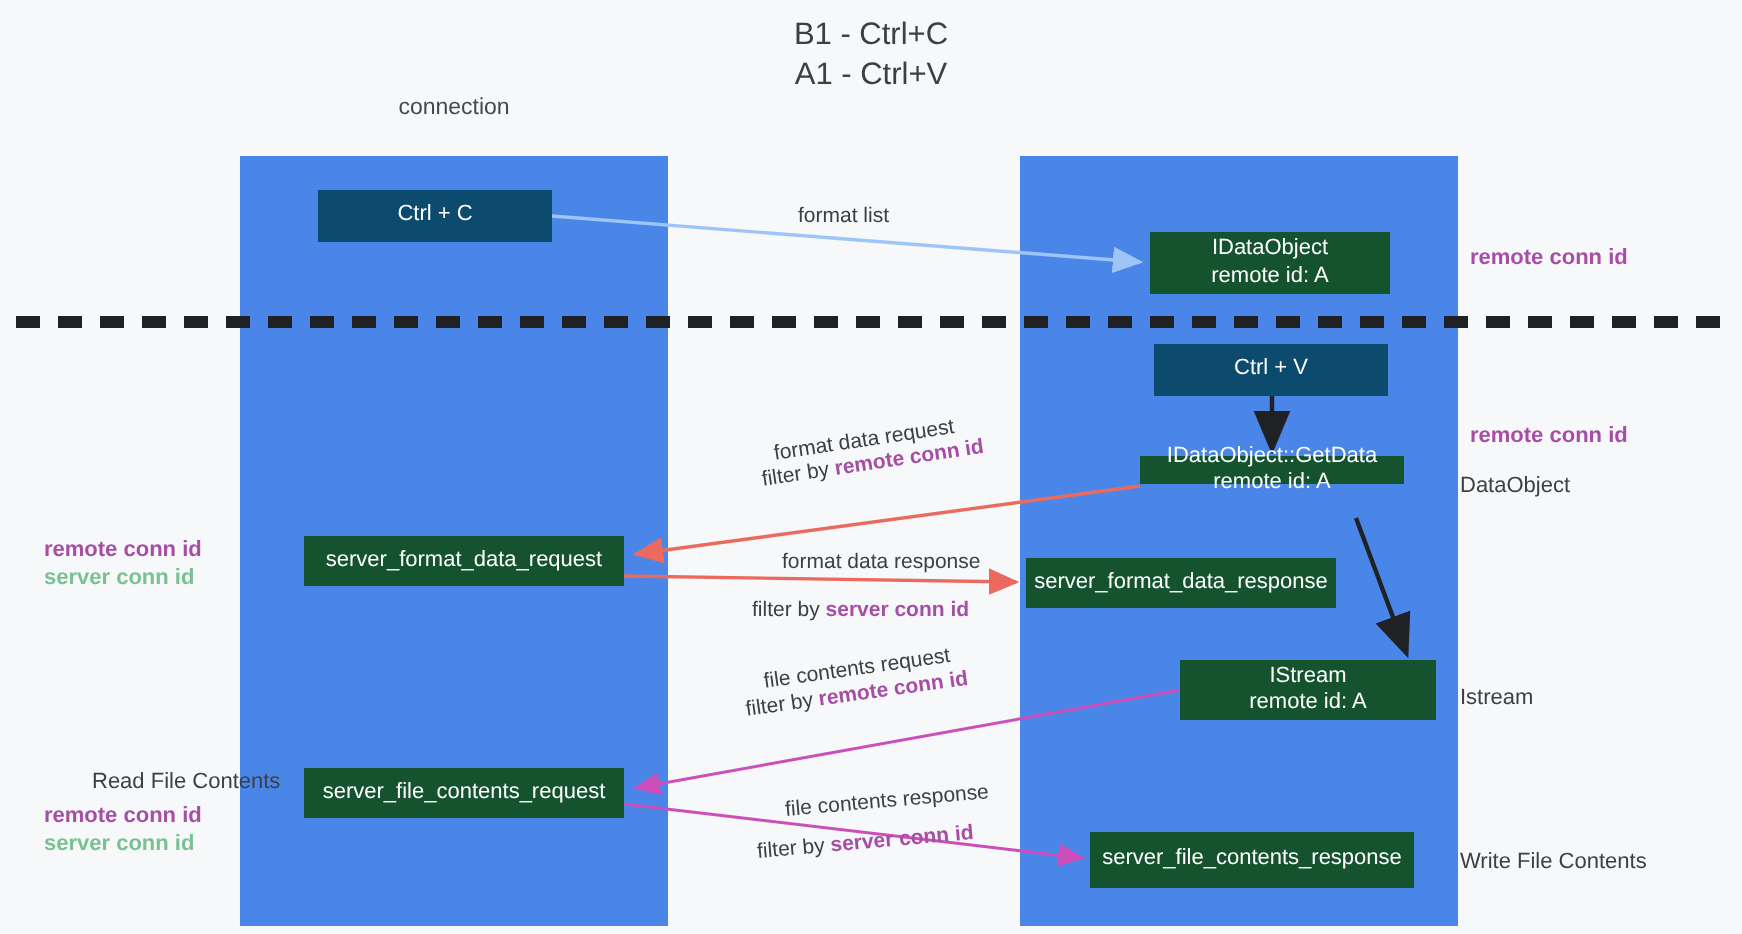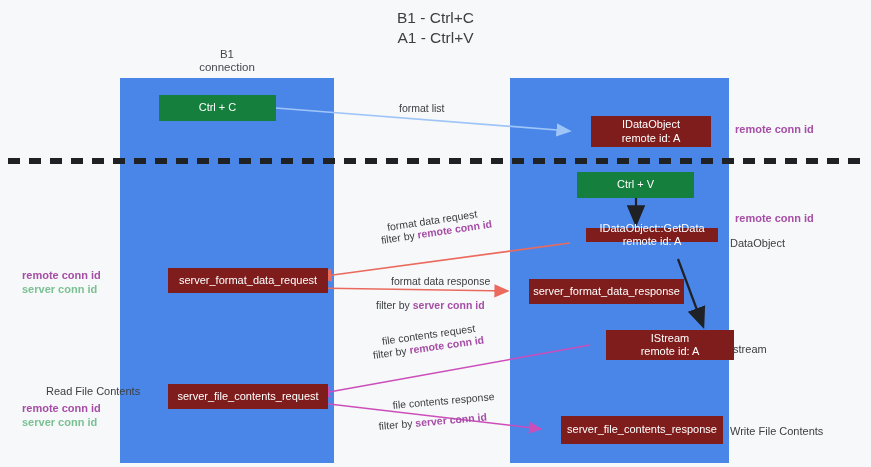--- a/index.html
+++ b/index.html
@@ -32,22 +32,22 @@
     font-size:15.5px;line-height:20px;
   }
 
   
   .node{
     position:absolute;box-sizing:border-box;
     display:flex;align-items:center;justify-content:center;
     text-align:center;color:#fff;font-size:11px;line-height:13.5px;
     padding:2px 4px;
   }
-  .node.green{background:#15803d;}
-  .node.orange{background:#7f1d1d;margin-left:16px;}
+  .node.green{background:#0c4a6e;}
+  .node.orange{background:#14532d;}
 
   #node-ctrl-c{left:159px;top:95px;width:117px;height:26px;}
   #node-idataobject{left:575px;top:116px;width:120px;height:31px;}
   #node-ctrl-v{left:577px;top:172px;width:117px;height:26px;}
   #node-getdata{left:570px;top:228px;width:132px;height:14px;}
   #node-sfdreq{left:152px;top:268px;width:160px;height:25px;}
   #node-sfdres{left:513px;top:279px;width:155px;height:25px;}
   #node-istream{left:590px;top:330px;width:128px;height:30px;}
   #node-sfcreq{left:152px;top:384px;width:160px;height:25px;}
   #node-sfcres{left:545px;top:416px;width:162px;height:28px;}
@@ -92,21 +92,20 @@
 
 <div id="stage">
 
   <div id="diagram-title" style="white-space:pre-line">B1 - Ctrl+C
 A1 - Ctrl+V</div>
 
   <div class="lane" id="lane-b1"></div>
   <div class="lane" id="lane-a1"></div>
 
   <div class="lane-header" id="hdr-b1">
-    <div>B1</div>
     <div>connection</div>
   </div>
   <div class="lane-header" id="hdr-a1">
   </div>
 
   <svg id="edges" viewBox="0 0 871 467">
     <defs>
       <marker id="ar-blue" markerWidth="9" markerHeight="9" refX="8" refY="4.5" orient="auto">
         <path d="M0,0.6 L9,4.5 L0,8.4 z" fill="#9fc5f8"></path>
       </marker>

